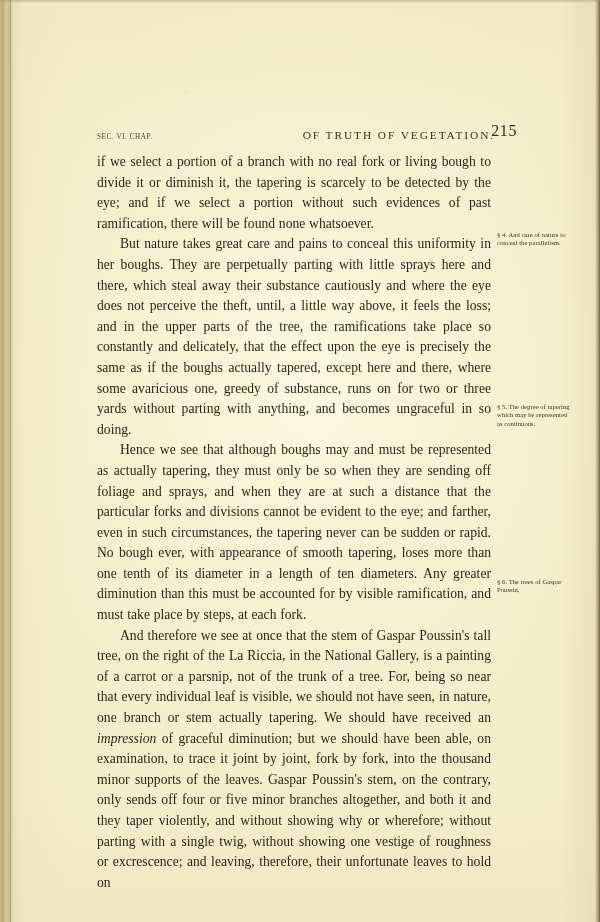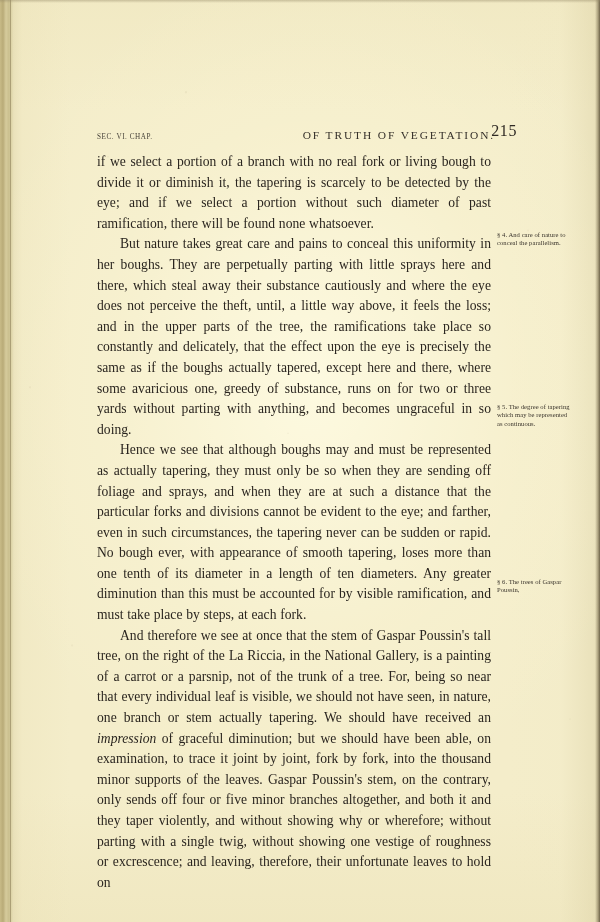--- a/index.html
+++ b/index.html
@@ -182,21 +182,21 @@
 
   <div id="content">
 
     <div class="running-head">
       <span class="rh-sec">SEC. VI. CHAP.</span>
       <span class="rh-title">OF TRUTH OF VEGETATION.</span>
       <span class="rh-folio">215</span>
     </div>
 
     <div id="textblock">
-      <p class="para">if we select a portion of a branch with no real fork or living bough to divide it or diminish it, the tapering is scarcely to be detected by the eye; and if we select a portion without such diameter of past ramification, there will be found none whatsoever.</p>
+      <p class="para">if we select a portion of a branch with no real fork or living bough to divide it or diminish it, the tapering is scarcely to be detected by the eye; and if we select a portion without such evidences of past ramification, there will be found none whatsoever.</p>
       <p class="para indent">But nature takes great care and pains to conceal this uniformity in her boughs. They are perpetually parting with little sprays here and there, which steal away their substance cautiously and where the eye does not perceive the theft, until, a little way above, it feels the loss; and in the upper parts of the tree, the ramifications take place so constantly and delicately, that the effect upon the eye is precisely the same as if the boughs actually tapered, except here and there, where some avaricious one, greedy of substance, runs on for two or three yards without parting with anything, and becomes ungraceful in so doing.</p>
       <p class="para indent">Hence we see that although boughs may and must be represented as actually tapering, they must only be so when they are sending off foliage and sprays, and when they are at such a distance that the particular forks and divisions cannot be evident to the eye; and farther, even in such circumstances, the tapering never can be sudden or rapid. No bough ever, with appearance of smooth tapering, loses more than one tenth of its diameter in a length of ten diameters. Any greater diminution than this must be accounted for by visible ramification, and must take place by steps, at each fork.</p>
       <p class="para indent">
         <span>And therefore we see at once that the stem of Gaspar Poussin's tall tree, on the right of the La Riccia, in the National Gallery, is a painting of a carrot or a parsnip, not of the trunk of a tree. For, being so near that every individual leaf is visible, we should not have seen, in nature, one branch or stem actually tapering. We should have received an </span><em>impression</em><span> of graceful diminution; but we should have been able, on examination, to trace it joint by joint, fork by fork, into the thousand minor supports of the leaves. Gaspar Poussin's stem, on the contrary, only sends off four or five minor branches altogether, and both it and they taper violently, and without showing why or wherefore; without parting with a single twig, without showing one vestige of roughness or excrescence; and leaving, therefore, their unfortunate leaves to hold on</span>
       </p>
     </div>
 
     <div class="sidenote" id="sidenote-0">§ 4. And care of nature to conceal the parallelism.</div>
     <div class="sidenote" id="sidenote-1">§ 5. The degree of tapering which may be represented as continuous.</div>
     <div class="sidenote" id="sidenote-2">§ 6. The trees of Gaspar Poussin,</div>

